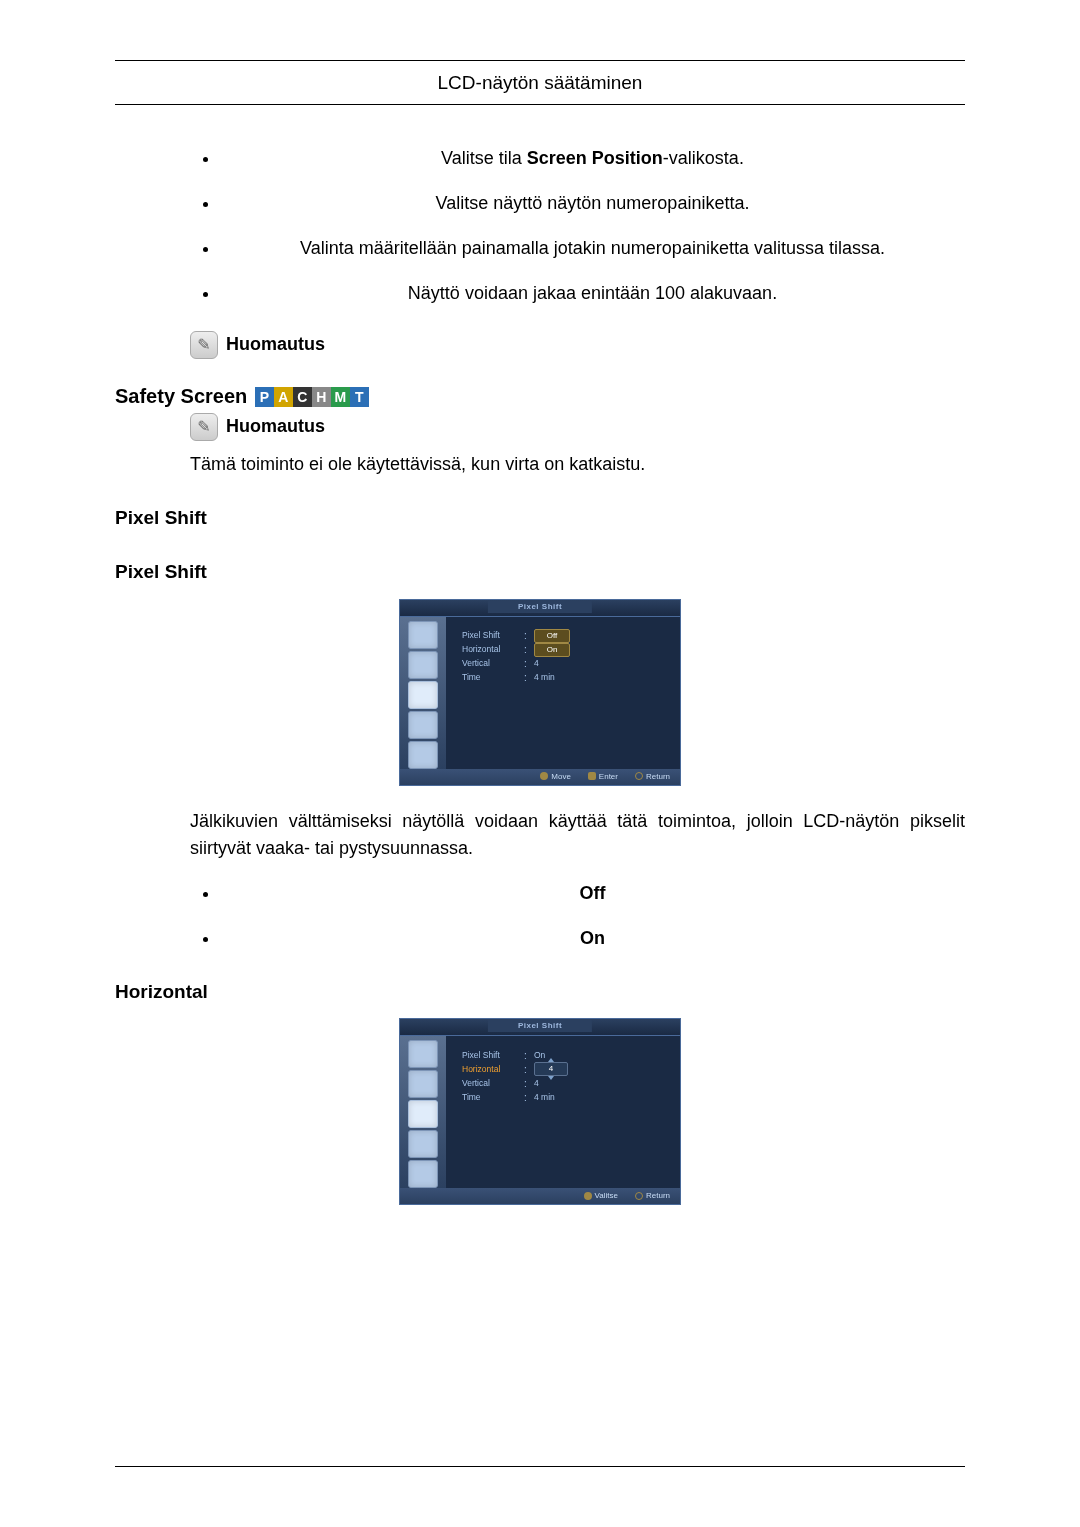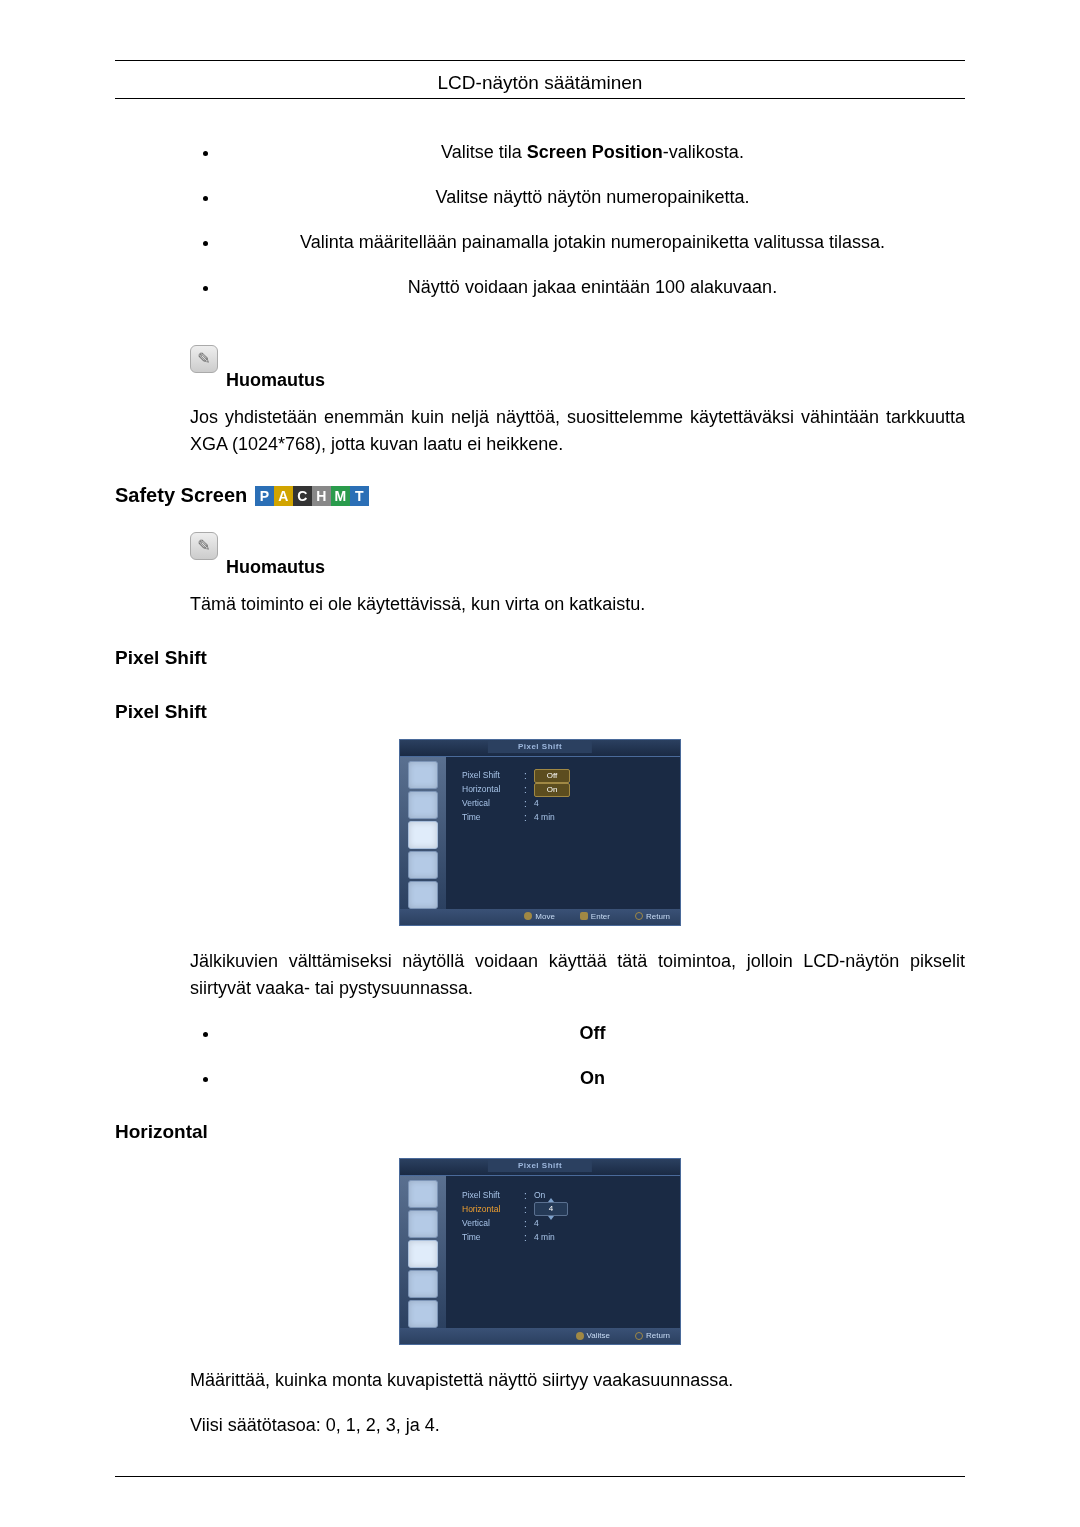--- a/index.html
+++ b/index.html
@@ -18,20 +18,21 @@
     box-sizing: border-box;
     position: relative;
   }
   .top-rule {
     border-top: 1.5px solid #000;
     margin-bottom: 8px;
   }
   .header-title {
     text-align: center;
     font-size: 19px;
+    margin-bottom: 6px;
   }
   .under-rule {
     border-top: 1px solid #000;
     margin-bottom: 40px;
   }
   .indent {
     margin-left: 75px;
   }
   ul.bullets {
     list-style: disc;
@@ -52,21 +53,20 @@
     width: 26px; height: 26px;
     background: linear-gradient(#eee,#ccc);
     border: 1px solid #aaa;
     border-radius: 6px;
     display: flex; align-items: center; justify-content: center;
     color: #666;
     font-size: 16px;
   }
   .note-text {
     font-weight: bold;
-    margin-top: 42px;
   }
   .para {
     margin: 0 0 18px 0;
     text-align: justify;
   }
   h2.section {
     font-size: 20px;
     font-weight: bold;
     margin: 22px 0 12px 0;
   }
@@ -181,21 +181,21 @@
     content:'';
     position:absolute;
     left:50%; transform:translateX(-50%);
     border-left:3px solid transparent;
     border-right:3px solid transparent;
   }
   .spinner::before{ top:-5px; border-bottom:4px solid #7ea2cc;}
   .spinner::after{ bottom:-5px; border-top:4px solid #7ea2cc;}
 
   .menu-footer{
-    display:flex; justify-content:flex-end; gap:14px;
+    display:flex; justify-content:flex-end; gap:6px;
     background: linear-gradient(#3a5176,#2b4060);
     padding:2px 10px;
     font-size:8px;
     color:#c8dcf5;
   }
   .menu-footer span::before{
     content:'';
     display:inline-block;
     width:8px;height:8px;
     margin-right:3px;
@@ -227,21 +227,20 @@
       </li>
       <li><span>Valitse näyttö näytön numeropainiketta.</span></li>
       <li><span>Valinta määritellään painamalla jotakin numeropainiketta valitussa tilassa.</span></li>
       <li><span>Näyttö voidaan jakaa enintään 100 alakuvaan.</span></li>
     </ul>
 
     <div class="note-row">
       <div class="note-icon">✎</div>
       <div class="note-text">Huomautus</div>
     </div>
-    <p class="para">Jos yhdistetään enemmän kuin neljä näyttöä, suosittelemme käytettäväksi vähintään tarkkuutta XGA (1024*768), jotta kuvan laatu ei heikkene.</p>
   </div>
 
   <h2 class="section">
     <span>Safety Screen</span>
     <span class="badges">
       <span class="badge b-P">P</span>
       <span class="badge b-A">A</span>
       <span class="badge b-C">C</span>
       <span class="badge b-H">H</span>
       <span class="badge b-M">M</span>
@@ -346,19 +345,15 @@
           <span class="mval">4 min</span>
         </div>
       </div>
     </div>
     <div class="menu-footer">
       <span class="mf-adjust"><span>Valitse</span></span>
       <span class="mf-return"><span>Return</span></span>
     </div>
   </div>
 
-  <div class="indent">
-    <p class="para">Määrittää, kuinka monta kuvapistettä näyttö siirtyy vaakasuunnassa.</p>
-    <p class="para">Viisi säätötasoa: 0, 1, 2, 3, ja 4.</p>
-  </div>
 
   <div class="bottom-rule"></div>
 </div>
 
 </body></html>

